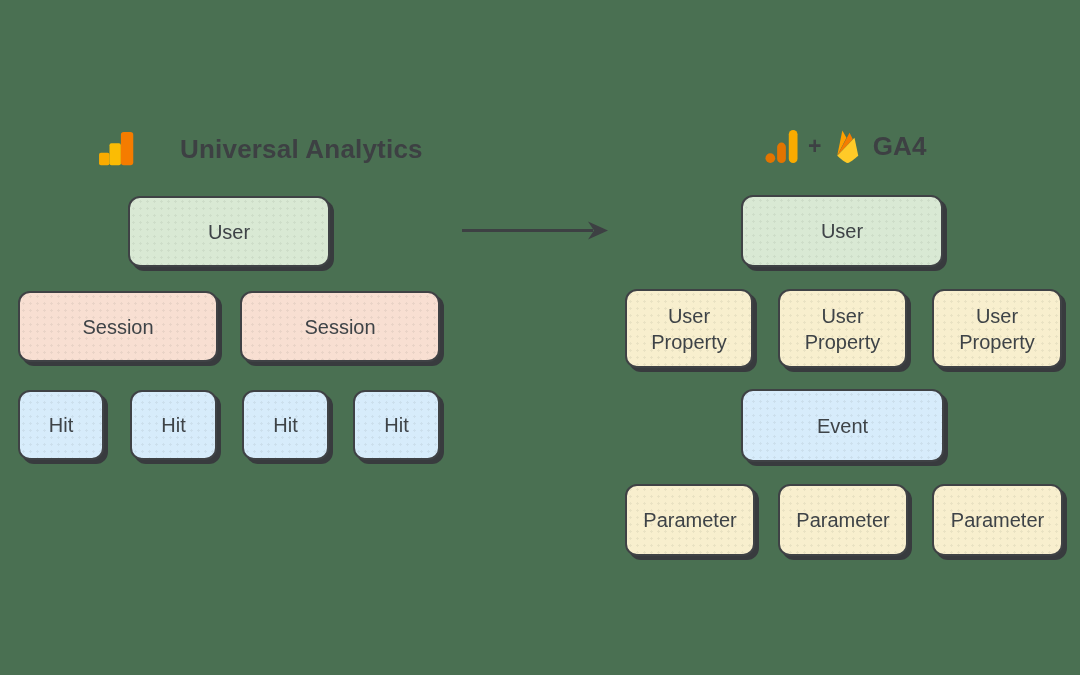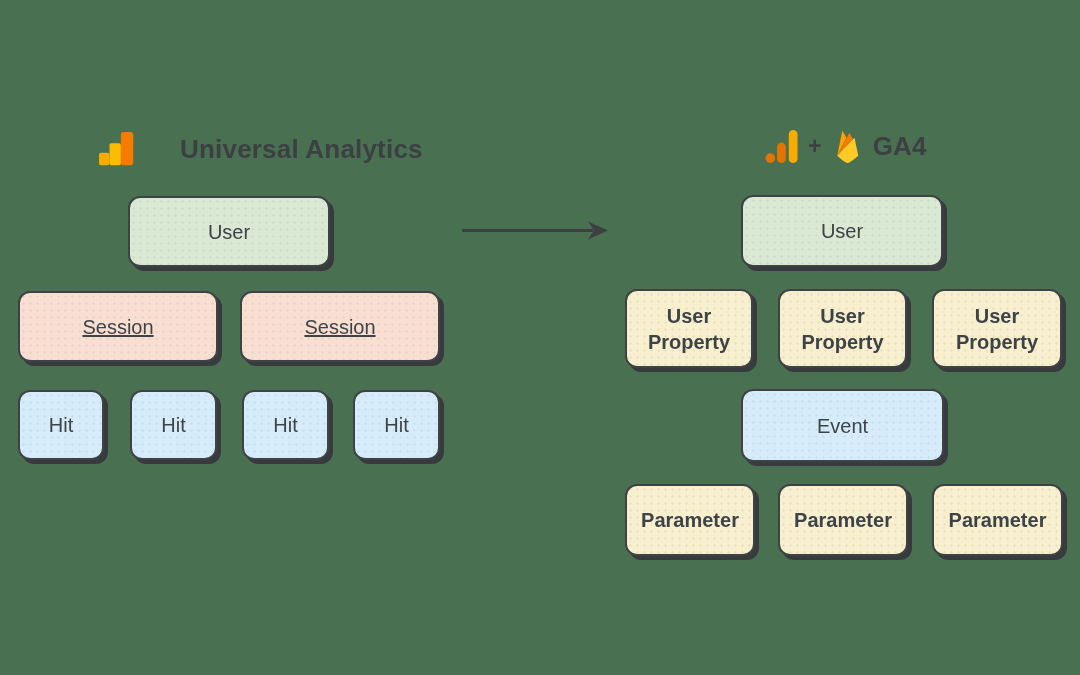--- a/index.html
+++ b/index.html
@@ -21,23 +21,23 @@
     color:#3E4347;
     font-size:20px;
     line-height:1.3;
     text-align:center;
     box-sizing:border-box;
     background-image:radial-gradient(rgba(50,60,50,0.07) 1px,transparent 1.2px);
     background-size:7px 7px;
     padding:2px 6px;
   }
   .fill-green {background-color:#D9E9D4;justify-content:center;}
-  .fill-peach {background-color:#F8DFD2;text-decoration:underline;}
+  .fill-peach {background-color:#F8DFD2;}
   .fill-blue  {background-color:#D7ECFB;}
-  .fill-cream {background-color:#F8EFCE;font-weight:bold;}
+  .fill-cream {background-color:#F8EFCE;}
 
   
   .hdr{
     position:absolute;
     display:flex;align-items:center;gap:9px;
     color:#3D4043;font-weight:bold;font-size:26px;
     letter-spacing:0.2px;
   }
   .hdr .plus{font-size:23px;font-weight:bold;color:#3D4043;margin:0 1px;}
   .icon{display:inline-flex;align-items:center;justify-content:center;}

